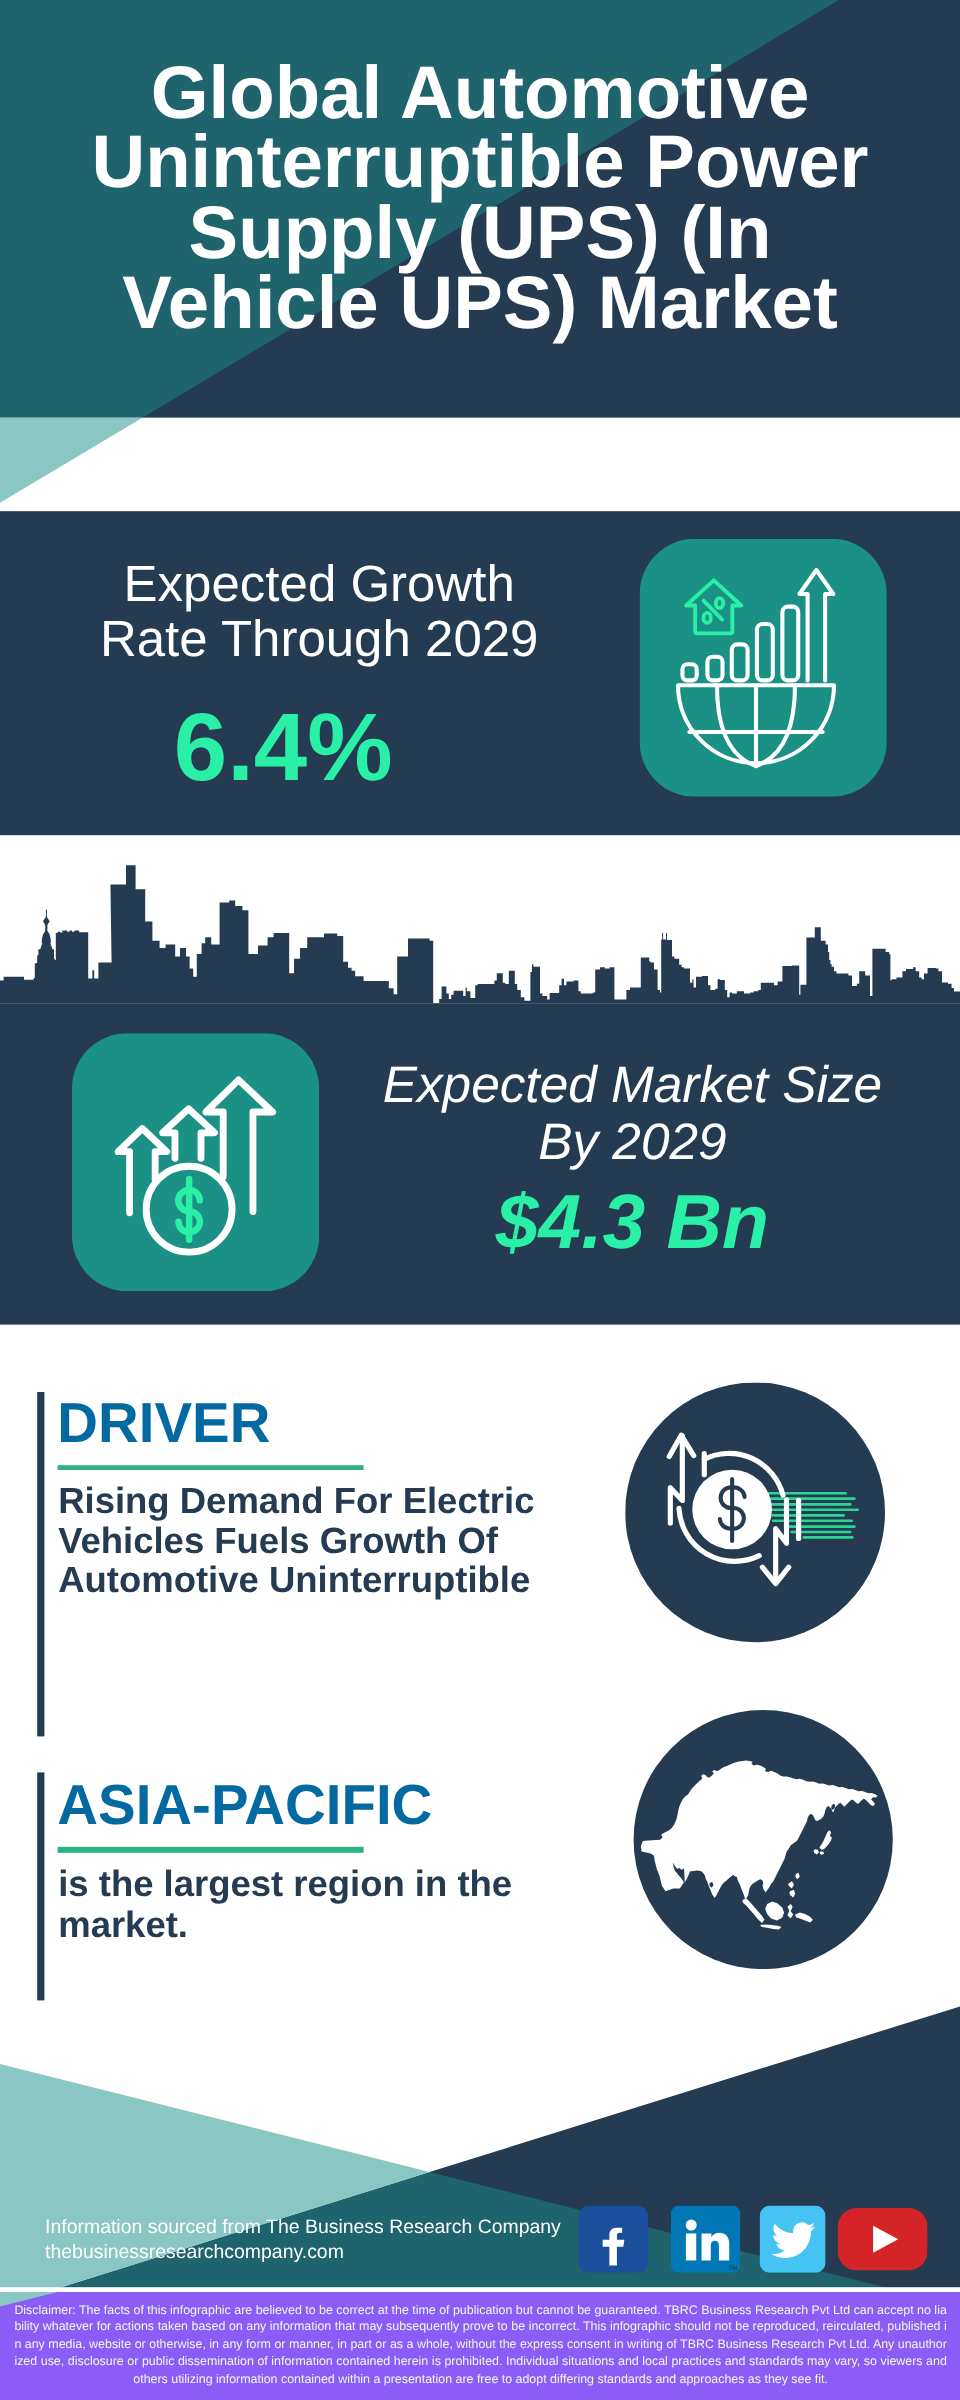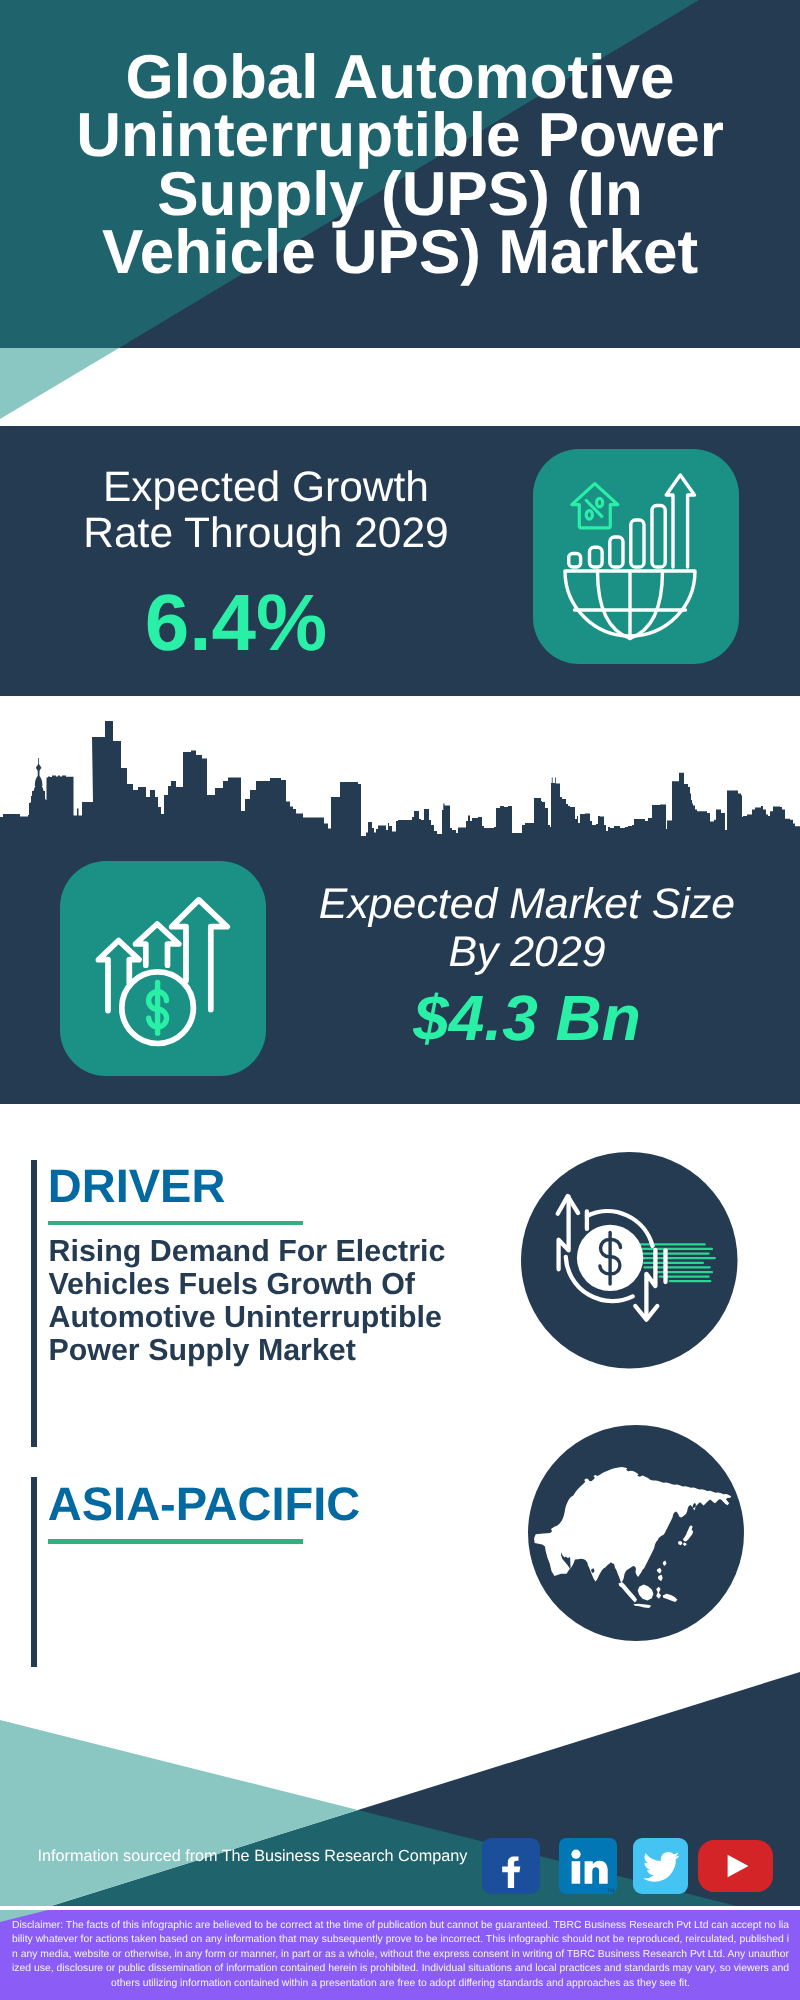--- a/index.html
+++ b/index.html
@@ -131,21 +131,21 @@
     </g>
   </svg>
   <div class="abs" id="size-text">
     <div id="size-label"><span>Expected Market Size</span><br><span>By 2029</span></div>
     <div id="size-value">$4.3 Bn</div>
   </div>
 
   <div class="card-bar" style="top:1160px;height:287px;"></div>
   <div class="card-title" style="top:1162px;">DRIVER</div>
   <div class="card-rule" style="top:1220.8px;"></div>
-  <div class="card-body" style="top:1234.8px;width:420px;"><span>Rising Demand For Electric</span><br><span>Vehicles Fuels Growth Of</span><br><span>Automotive Uninterruptible</span><br><span>Power Supply Market</span></div>
+  <div class="card-body" style="top:1234.8px;width:420px;"><span>Rising Demand For Electric</span><br><span>Vehicles Fuels Growth Of</span><br><span>Automotive Uninterruptible</span><br></div>
 
   <svg class="abs" id="driver-icon" style="left:521.1px;top:1152px;width:217px;height:217px;" viewBox="0 0 217 217">
     <circle cx="108.25" cy="108.25" r="108.25" fill="#243b51"></circle>
     <g>
       <g fill="none" stroke="#2ad693" stroke-width="2.2" stroke-linecap="round">
         <path d="M119.0 92.4 H183.7"></path>
         <path d="M121.3 96.9 H191.0"></path>
         <path d="M122.2 101.6 H187.6"></path>
         <path d="M122.4 106.1 H193.8"></path>
         <path d="M123.0 110.8 H182.0"></path>
@@ -174,33 +174,35 @@
       <g fill="none" stroke="#243b51" stroke-width="3.4" stroke-linecap="round" stroke-linejoin="round">
         <path d="M99.5 95.5 a9.3 8.3 0 0 0 -9.2 -8.0 h-2.2 a8.6 8.6 0 0 0 0 17.2 h2.2 a8.6 8.6 0 0 1 0 17.2 h-2.2 a9.3 8.3 0 0 1 -9.2 -8.0"></path>
         <path d="M89.1 80.5 V132.1"></path>
       </g>
     </g>
   </svg>
 
   <div class="card-bar" style="top:1477px;height:190px;"></div>
   <div class="card-title" style="top:1480px;">ASIA-PACIFIC</div>
   <div class="card-rule" style="top:1539px;"></div>
+  <div class="card-body" style="top:1554.3px;width:420px;"><span>is the largest region in the</span><br><span>market.</span></div>
 
   <svg class="abs" id="region-icon" style="left:527px;top:1425.4px;width:218px;height:216px;" viewBox="0 0 218 216">
     <circle cx="109" cy="108" r="108" fill="#243b51"></circle>
     <path fill="#ffffff" fill-rule="evenodd" d="M 46.33 70.46 L 48.51 66.92 L 50.69 64.20 L 53.41 61.47 L 56.14 59.02 L 58.32 56.84 L 57.23 54.93 L 58.86 53.57 L 61.04 54.11 L 62.40 56.02 L 64.31 56.29 L 66.22 54.66 L 67.85 53.02 L 66.49 51.12 L 68.40 50.03 L 70.31 51.12 L 72.49 50.03 L 74.67 48.39 L 77.39 47.03 L 80.12 45.94 L 82.84 44.85 L 85.57 43.76 L 88.56 42.94 L 91.56 42.40 L 94.56 42.12 L 97.56 42.40 L 100.28 43.21 L 99.19 44.85 L 101.10 46.21 L 103.82 45.67 L 106.55 46.21 L 109.00 47.57 L 111.45 49.21 L 110.36 50.84 L 112.82 51.66 L 115.54 50.57 L 118.27 51.66 L 120.99 53.02 L 123.17 54.66 L 125.90 55.48 L 128.62 55.48 L 131.35 56.02 L 134.07 57.11 L 136.80 57.66 L 139.52 57.38 L 142.25 58.20 L 144.97 59.29 L 147.70 59.84 L 150.42 59.56 L 153.15 60.38 L 155.87 61.47 L 158.60 61.20 L 161.32 62.02 L 164.05 62.83 L 166.77 62.56 L 169.50 63.38 L 172.22 64.47 L 174.95 64.20 L 177.67 65.01 L 180.40 66.10 L 183.12 65.83 L 185.85 66.65 L 188.57 67.74 L 191.30 67.47 L 194.02 68.28 L 196.75 69.37 L 199.47 69.10 L 202.20 70.19 L 204.38 71.55 L 202.74 72.92 L 200.56 72.64 L 198.93 74.28 L 200.56 76.19 L 202.20 78.37 L 200.56 80.27 L 198.38 78.91 L 196.20 76.73 L 194.57 75.10 L 192.93 74.01 L 191.30 75.10 L 189.66 76.73 L 188.03 78.37 L 186.39 77.28 L 184.76 75.64 L 183.12 74.55 L 181.49 75.64 L 179.85 77.28 L 178.22 78.91 L 176.58 80.55 L 174.95 78.91 L 173.31 77.28 L 171.68 78.37 L 170.04 80.00 L 168.41 81.64 L 166.77 83.27 L 165.14 81.64 L 163.50 80.00 L 161.87 81.09 L 160.78 83.27 L 160.23 86.00 L 159.14 88.72 L 157.51 90.36 L 155.87 91.45 L 154.24 92.54 L 152.60 91.99 L 151.51 89.81 L 150.42 87.63 L 148.79 86.54 L 147.15 87.63 L 146.06 89.81 L 145.52 92.54 L 144.43 94.72 L 143.34 96.90 L 142.25 99.08 L 141.16 101.26 L 140.07 103.44 L 138.98 105.62 L 137.89 107.80 L 136.80 109.43 L 135.16 110.52 L 133.53 111.61 L 131.89 112.70 L 130.80 114.88 L 129.17 117.06 L 128.08 119.24 L 127.53 121.42 L 126.99 123.60 L 125.90 125.78 L 124.81 127.96 L 123.72 130.14 L 122.63 132.32 L 121.54 134.50 L 120.45 136.68 L 119.36 138.86 L 118.27 141.04 L 117.18 143.22 L 115.54 144.86 L 114.45 147.04 L 113.36 148.67 L 112.27 150.31 L 111.18 151.94 L 110.09 150.85 L 109.00 148.67 L 108.46 146.49 L 109.00 144.31 L 108.46 142.13 L 106.82 141.04 L 105.19 141.59 L 103.55 142.68 L 101.92 143.77 L 100.28 144.86 L 98.65 146.49 L 97.56 148.67 L 97.01 151.40 L 96.47 154.12 L 95.38 156.30 L 94.01 157.66 L 92.65 153.58 L 91.02 149.49 L 89.65 145.67 L 88.02 142.68 L 86.93 138.86 L 85.29 138.59 L 83.93 137.23 L 82.57 138.59 L 80.39 140.22 L 78.48 142.13 L 76.57 143.49 L 74.94 145.13 L 73.58 147.58 L 71.94 150.58 L 70.03 154.67 L 68.40 156.57 L 66.49 153.58 L 64.86 149.49 L 63.49 146.22 L 62.40 143.22 L 61.04 140.50 L 60.50 138.04 L 58.86 135.59 L 56.95 134.23 L 53.96 133.68 L 50.96 134.23 L 47.96 134.50 L 46.87 137.50 L 45.51 140.50 L 43.60 143.49 L 43.06 132.05 L 40.88 133.14 L 38.97 131.50 L 37.61 132.59 L 35.43 130.14 L 34.06 127.14 L 34.06 130.14 L 35.43 133.96 L 38.15 137.23 L 40.88 140.50 L 42.78 143.49 L 45.51 145.95 L 42.78 143.77 L 39.51 148.67 L 34.06 148.67 L 27.52 151.12 L 24.53 146.22 L 22.62 138.32 L 20.44 132.87 L 18.53 125.51 L 17.99 121.42 L 15.26 119.51 L 7.63 117.88 L 7.09 113.25 L 8.72 109.16 L 16.35 108.61 L 23.16 108.07 L 25.07 106.16 L 23.98 103.98 L 27.25 101.80 L 29.98 100.71 L 32.43 98.80 L 34.34 96.35 L 35.70 93.63 L 36.79 90.63 L 37.61 87.36 L 38.15 84.09 L 38.97 80.82 L 40.33 77.55 L 41.97 74.28 L 43.87 72.10 Z M 162.41 101.80 L 164.05 100.17 L 165.68 101.80 L 164.59 104.53 L 166.23 106.71 L 165.14 109.43 L 163.50 111.61 L 161.87 113.79 L 160.23 115.43 L 158.60 116.52 L 156.96 115.97 L 155.87 114.34 L 157.51 112.16 L 159.14 109.43 L 160.23 106.71 L 161.32 104.53 Z M 152.60 115.97 L 154.78 116.52 L 155.33 118.70 L 153.69 120.33 L 151.51 119.24 L 150.97 117.06 Z M 156.96 117.61 L 159.14 118.15 L 159.69 119.79 L 157.51 120.88 L 155.87 119.24 Z M 166.23 79.46 L 167.86 77.82 L 168.95 79.46 L 168.41 82.73 L 167.32 85.45 L 166.23 83.82 L 165.68 81.09 Z M 91.56 158.48 L 94.83 156.85 L 98.10 160.12 L 101.37 163.93 L 104.64 167.75 L 107.91 171.56 L 110.09 174.83 L 107.91 177.56 L 104.64 174.29 L 101.37 170.47 L 98.10 166.66 L 94.83 162.84 L 92.11 160.66 Z M 106.28 179.19 L 111.18 178.65 L 116.09 179.19 L 120.99 179.74 L 124.26 180.83 L 122.08 183.01 L 117.18 182.46 L 112.27 181.37 L 107.91 180.83 Z M 112.27 161.75 L 116.63 159.57 L 120.99 161.21 L 124.81 164.48 L 126.44 168.84 L 124.81 173.20 L 120.45 175.38 L 115.54 173.74 L 112.27 169.93 L 110.64 165.57 Z M 129.17 163.93 L 131.89 161.75 L 133.53 163.93 L 131.89 167.75 L 134.07 170.47 L 131.89 173.74 L 129.17 171.02 L 130.80 167.20 Z M 130.26 144.31 L 132.98 142.68 L 134.62 145.40 L 132.98 148.67 L 130.80 147.04 L 129.71 145.40 Z M 131.89 150.85 L 134.62 149.76 L 135.71 153.03 L 134.07 156.30 L 131.35 154.12 L 130.80 151.94 Z M 135.71 170.47 L 139.52 168.84 L 143.88 169.93 L 147.70 172.11 L 150.42 174.83 L 148.24 177.01 L 143.88 175.38 L 139.52 173.74 L 136.25 172.65 Z M 64.31 144.31 L 66.49 143.22 L 67.58 145.95 L 65.95 148.13 L 64.31 146.49 Z M 136.25 136.68 L 138.43 135.59 L 139.52 138.86 L 137.34 141.04 L 135.71 138.86 Z"></path>
   </svg>
 
   <svg class="abs" id="footer-shapes" viewBox="0 0 800 360">
     <polygon points="800,32 800,360 358,360 358,170" fill="#243b51"></polygon>
     <polygon points="358,170 800,282 800,360 0,360 0,282" fill="#1f636c"></polygon>
     <polygon points="0,80 358,170 0,282" fill="#8ac7c3"></polygon>
   </svg>
   <div class="abs" id="source-text">
     <div>Information sourced from The Business Research Company</div>
+    <div>thebusinessresearchcompany.com</div>
   </div>
 
   <div class="abs" id="social-row">
     <svg class="social" style="left:482.1px;top:1837.9px;width:58px;height:56px;" viewBox="0 0 58 56">
       <rect x="0" y="0" width="58" height="56" rx="9" ry="9" fill="#1b4f9c"></rect>
       <path fill="#ffffff" d="M36.5 18.4 h-5.1 c-3.3 0 -5.6 2.4 -5.6 5.9 v4.2 h-5.6 v5.8 h5.6 V50 h6.3 V34.3 h5.3 l0.9 -5.8 h-6.2 v-3.6 c0 -1.3 0.8 -2.2 2.1 -2.2 h2.3 Z"></path>
     </svg>
     <svg class="social" style="left:558.5px;top:1837.9px;width:58px;height:56px;" viewBox="0 0 58 56">
       <rect x="0" y="0" width="58" height="56" rx="5" ry="5" fill="#0277b5"></rect>
       <circle cx="17.0" cy="16.2" r="4.6" fill="#ffffff"></circle>

